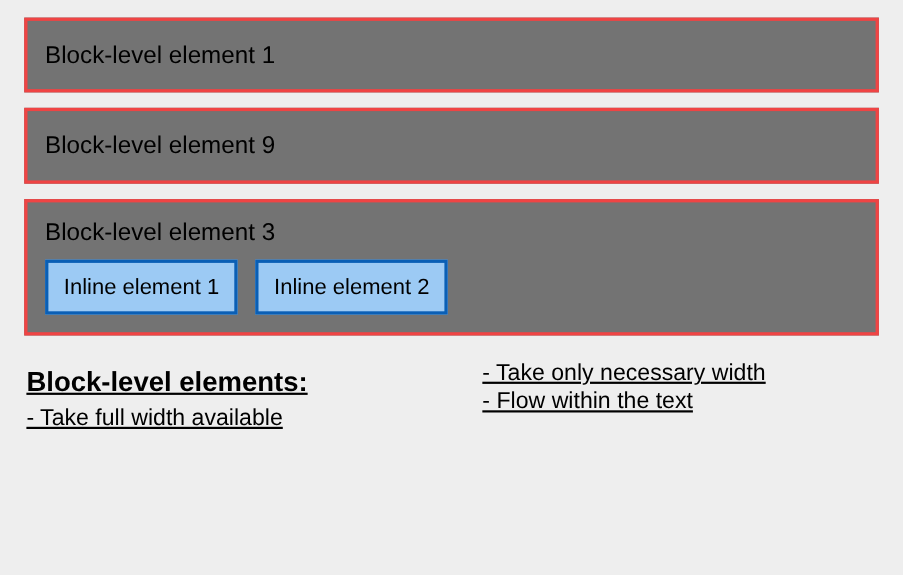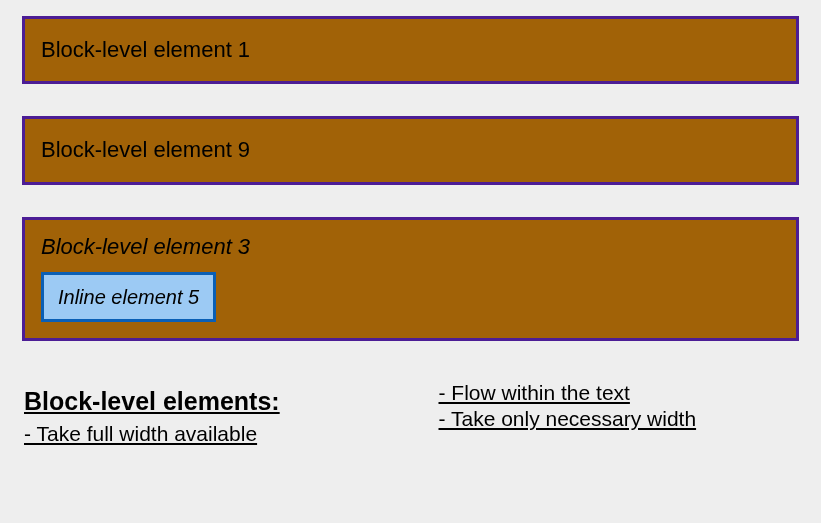--- a/index.html
+++ b/index.html
@@ -6,30 +6,29 @@
   html, body { margin: 0; padding: 0; }
   body {
     width: 821px;
     height: 523px;
     background: #eeeeee;
     font-family: Arial, Helvetica, sans-serif;
     color: #000;
     padding: 16px 22px 10px 22px;
   }
   .block {
-    background: #a16207;
-    border: 3px solid #4c1d95;
+    background: #737373;
+    border: 3px solid #ef4444;
     padding: 18px 16px;
-    margin-bottom: 32px;
+    margin-bottom: 14px;
     font-size: 22px;
     line-height: 1.2;
   }
   .block.with-inline {
     padding: 14px 16px 16px 16px;
-    font-style: italic;
   }
   .block-label { margin-bottom: 12px; }
   .inline-row {
     display: flex;
     gap: 16px;
     flex-wrap: nowrap;
   }
   .inline-el {
     background: #9ccaf4;
     border: 3px solid #0a5fb5;
@@ -61,26 +60,27 @@
   <span>Block-level element 1</span>
 </div>
 
 <div class="block">
   <span>Block-level element 9</span>
 </div>
 
 <div class="block with-inline">
   <div class="block-label">Block-level element 3</div>
   <div class="inline-row">
-    <span class="inline-el">Inline element 5</span>
+    <span class="inline-el">Inline element 1</span>
+    <span class="inline-el">Inline element 2</span>
   </div>
 </div>
 
 <div class="notes">
   <div class="col">
     <h3>Block-level elements:</h3>
     <p>- Take full width available</p>
   </div>
   <div class="col">
+    <p>- Take only necessary width</p>
     <p>- Flow within the text</p>
-    <p>- Take only necessary width</p>
   </div>
 </div>
 
 </body></html>

